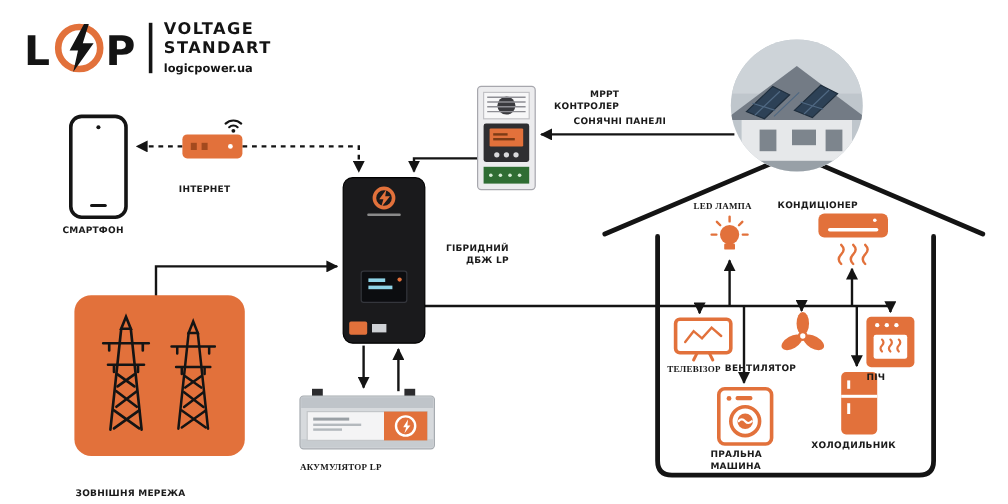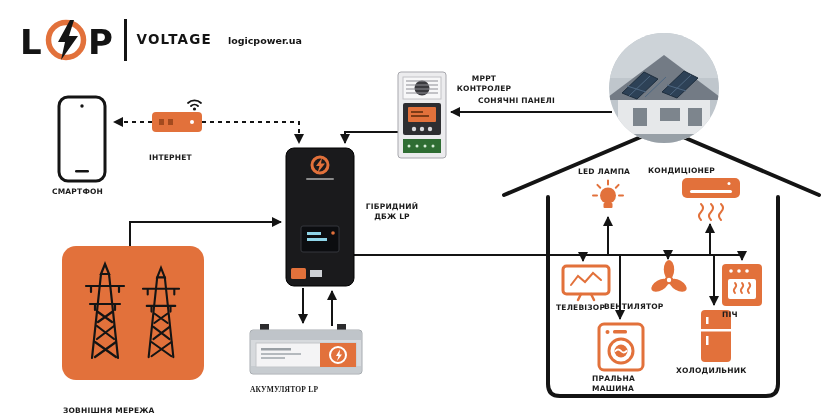--- a/index.html
+++ b/index.html
@@ -1,26 +1,26 @@
 <!DOCTYPE html>
 <html><head>
 <meta charset="utf-8">
 <style>
   html,body{margin:0;padding:0;background:#ffffff;}
   body{width:840px;height:420px;overflow:hidden;font-family:"DejaVu Sans",sans-serif;}
   .stage{position:relative;width:840px;height:420px;background:#fff;}
   svg.layer{position:absolute;left:0;top:0;}
   .lbl{position:absolute;font-weight:700;font-size:7.5px;letter-spacing:.2px;color:#1b1b1b;
        text-align:left;line-height:1.3;text-transform:uppercase;}
-  .lbl.left{text-align:center;}
+  .lbl.left{text-align:right;}
   .logo{position:absolute;left:18px;top:16px;display:flex;align-items:center;gap:10px;}
   .logo-bar{width:2.5px;height:42px;background:#141414;}
-  .brandtxt{display:flex;flex-direction:row;}
+  .brandtxt{display:flex;flex-direction:column;}
   .brandtxt .l1{font-size:13.5px;font-weight:800;letter-spacing:1.2px;color:#141414;line-height:1.18;}
-  .brandtxt .site{font-size:9.5px;font-weight:700;color:#141414;margin-top:3px;margin-left:16px;}
+  .brandtxt .site{font-size:9.5px;font-weight:700;color:#141414;margin-top:3px;}
 </style>
 </head>
 <body>
 
 <div class="stage">
 
 <svg class="layer" width="840" height="420" viewBox="0 0 840 420">
   <defs>
     <marker id="arw" viewBox="0 0 10 10" refX="9" refY="5" markerWidth="5" markerHeight="5" orient="auto-start-reverse">
       <path d="M0,0 L10,5 L0,10 Z" fill="#141414"></path>
@@ -202,32 +202,33 @@
 <div class="logo">
   <svg width="96" height="48" viewBox="0 0 96 48">
     <text x="2" y="38" font-family="DejaVu Sans, sans-serif" font-size="34" font-weight="bold" fill="#141414">L</text>
     <circle cx="48" cy="24" r="17.5" fill="#ffffff" stroke="#E2713B" stroke-width="5.5"></circle>
     <path d="M52,4 L40,26 H47 L43,44 L60,20 H51 L56,4 Z" fill="#141414"></path>
     <text x="70" y="38" font-family="DejaVu Sans, sans-serif" font-size="34" font-weight="bold" fill="#141414">P</text>
   </svg>
   <div class="logo-bar"></div>
   <div class="brandtxt">
     <div class="l1">VOLTAGE</div>
+    <div class="l1">STANDART</div>
     <div class="site">logicpower.ua</div>
   </div>
 </div>
 
 <div class="lbl" style="left:52px;top:187px;width:60px;">СМАРТФОН</div>
 <div class="lbl" style="left:149px;top:137px;width:56px;margin-top:16px;">ІНТЕРНЕТ</div>
 <div class="lbl left" style="left:360px;top:202px;width:64px;">ГІБРИДНИЙ ДБЖ LP</div>
 <div class="lbl left" style="left:452px;top:74px;width:64px;">МРРТ КОНТРОЛЕР</div>
 <div class="lbl" style="left:478px;top:96px;width:120px;">СОНЯЧНІ ПАНЕЛІ</div>
 <div class="lbl" style="left:63px;top:406px;width:140px;">ЗОВНІШНЯ МЕРЕЖА</div>
 <div class="lbl" style="left:250px;top:385px;width:112px;font-family:Liberation Serif, serif;">АКУМУЛЯТОР LP</div>
-<div class="lbl" style="left:578px;top:167px;width:60px;">LED ЛАМПА</div>
+<div class="lbl" style="left:578px;top:167px;width:60px;font-family:Liberation Serif, serif;">LED ЛАМПА</div>
 <div class="lbl" style="left:648px;top:166px;width:66px;">КОНДИЦІОНЕР</div>
-<div class="lbl" style="left:556px;top:303px;width:60px;">ТЕЛЕВІЗОР</div>
+<div class="lbl" style="left:556px;top:303px;width:60px;font-family:Liberation Serif, serif;">ТЕЛЕВІЗОР</div>
 <div class="lbl" style="left:604px;top:302px;width:60px;">ВЕНТИЛЯТОР</div>
 <div class="lbl" style="left:722px;top:310px;width:40px;">ПІЧ</div>
 <div class="lbl" style="left:592px;top:374px;width:58px;">ПРАЛЬНА МАШИНА</div>
 <div class="lbl" style="left:676px;top:366px;width:80px;">ХОЛОДИЛЬНИК</div>
 
 </div>
 
 </body></html>

